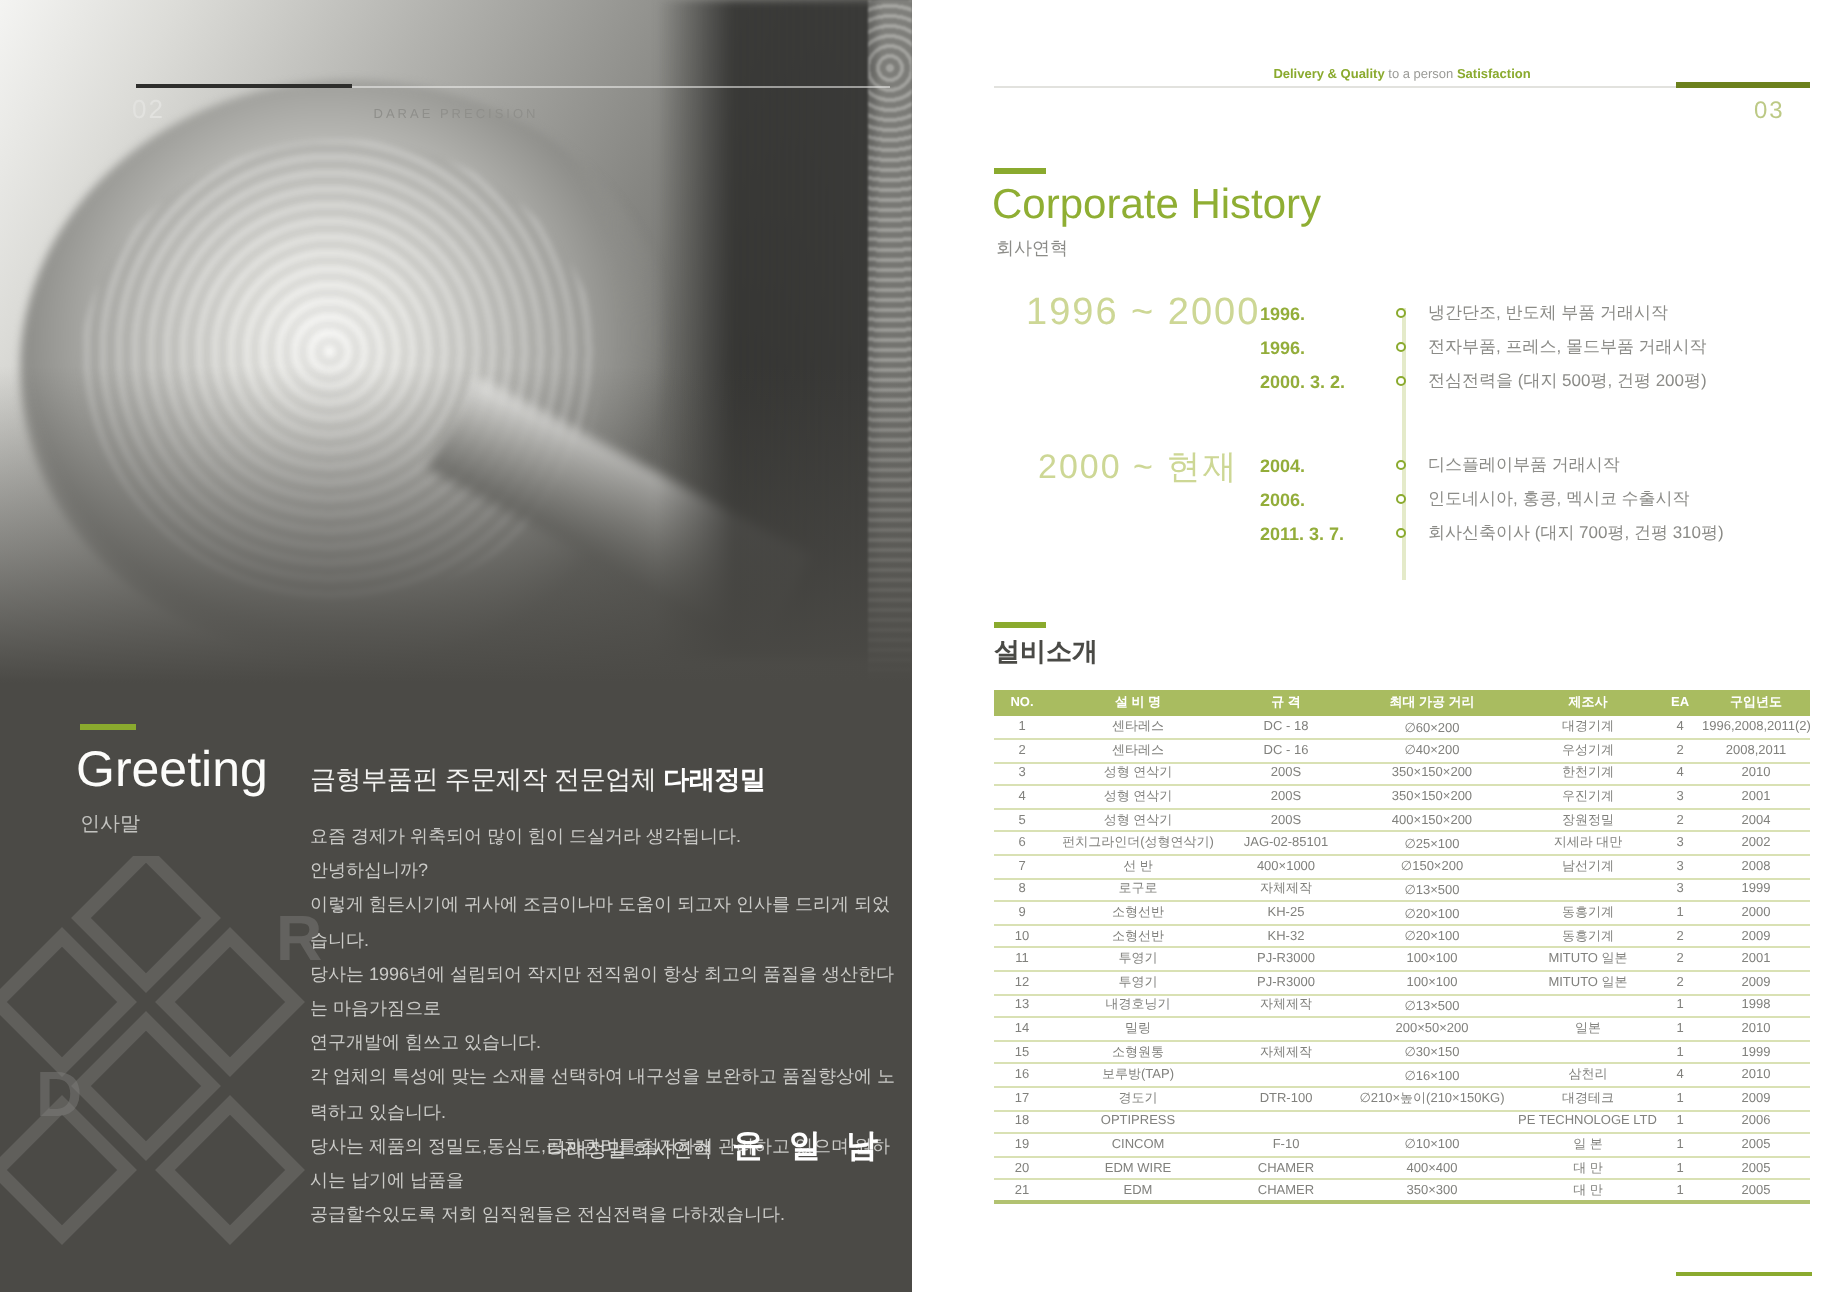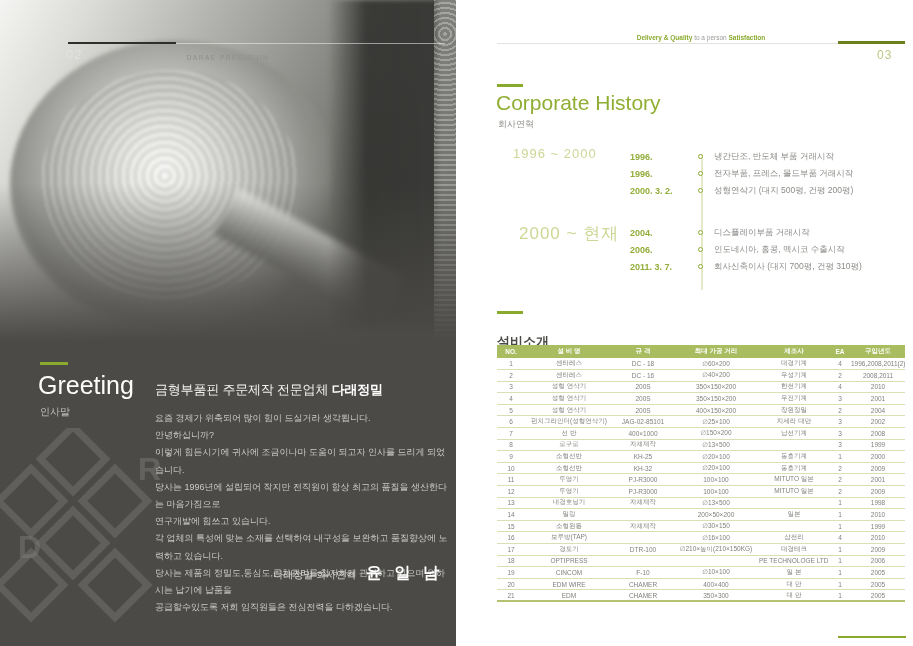--- a/index.html
+++ b/index.html
@@ -55,34 +55,34 @@
   .rule-right { position:absolute; left:41px; top:43px; width:408px; height:1px; background:#e2e2de; }
   .tagline { position:absolute; left:41px; top:34px; width:408px; text-align:center; font-size:6.5px; color:#9a9a96; }
   .tagline .grn { color:#8aaa2e; font-weight:700; }
   .bar-03 { position:absolute; left:382px; top:41px; width:67px; height:3px; background:#6c811d; }
   .pageno-right { position:absolute; left:421px; top:48px; font-size:12px; color:#bcc985; letter-spacing:1px; }
 
   .ch-dash { position:absolute; left:41px; top:84px; width:26px; height:3px; background:#8aaa2e; }
   .ch-title { position:absolute; left:40px; top:91px; font-size:21px; color:#8fae33; font-weight:400; }
   .ch-sub { position:absolute; left:42px; top:118px; font-size:9px; color:#8c8c88; }
 
-  .tl-period1 { position:absolute; left:57px; top:146px; font-size:13px; color:#cdd795; letter-spacing:1px; }
+  .tl-period1 { position:absolute; left:57px; top:146px; font-size:19px; color:#cdd795; letter-spacing:1px; }
   .tl-period2 { position:absolute; left:63px; top:222px; font-size:17px; color:#cdd795; letter-spacing:1px; }
   .tl-line { position:absolute; left:245px; top:154px; width:2px; height:136px; background:#e4eac9; }
   .tl-rows { position:absolute; left:174px; width:276px; }
   .tl-rows.g1 { top:148px; }
   .tl-rows.g2 { top:224px; }
   .tl-row { height:17.2px; display:flex; align-items:center; }
   .tl-date { width:64px; font-size:9px; font-weight:700; color:#93ad3a; flex:none; }
   .tl-dot { width:5px; height:5px; border:1.5px solid #8aaa2e; border-radius:50%;
     background:#fff; flex:none; margin-left:4px; position:relative; z-index:1; }
   .tl-text { margin-left:11px; font-size:8.5px; color:#8b8b87; white-space:nowrap; }
 
   .eq-dash { position:absolute; left:41px; top:311px; width:26px; height:3px; background:#8aaa2e; }
-  .eq-title { position:absolute; left:41px; top:333px; font-size:13px; font-weight:700; color:#4a4a46; }
+  .eq-title { position:absolute; left:41px; top:317px; font-size:13px; font-weight:700; color:#4a4a46; }
 
   .eq-table { position:absolute; left:41px; top:345px; width:408px; border-collapse:collapse; table-layout:fixed; }
   .eq-table th { background:#a9bc60; color:#fff; font-size:6.5px; font-weight:700;
     height:13px; text-align:center; white-space:nowrap; }
   .eq-table td { font-size:6.5px; color:#81817d; text-align:center; height:11.6px;
     border-bottom:1.5px solid #d9e1b4; white-space:nowrap; overflow:hidden; }
   .eq-table tr:last-child td { border-bottom:2px solid #b2c271; }
 
   .footer-line { position:absolute; left:382px; top:636px; width:68px; height:2px; background:#8aaa2e; }
 </style>
@@ -165,21 +165,21 @@
 
       <div class="tl-row">
         <span class="tl-date">1996.</span>
         <span class="tl-dot"></span>
         <span class="tl-text">전자부품, 프레스, 몰드부품 거래시작</span>
       </div>
 
       <div class="tl-row">
         <span class="tl-date">2000. 3. 2.</span>
         <span class="tl-dot"></span>
-        <span class="tl-text">성형연삭기 (대지 500평, 건평 200평)</span>
+        <span class="tl-text">전심전력을 (대지 500평, 건평 200평)</span>
       </div>
     </div>
   <div class="tl-rows g2">
 
 
       <div class="tl-row">
         <span class="tl-date">2004.</span>
         <span class="tl-dot"></span>
         <span class="tl-text">디스플레이부품 거래시작</span>
       </div>

